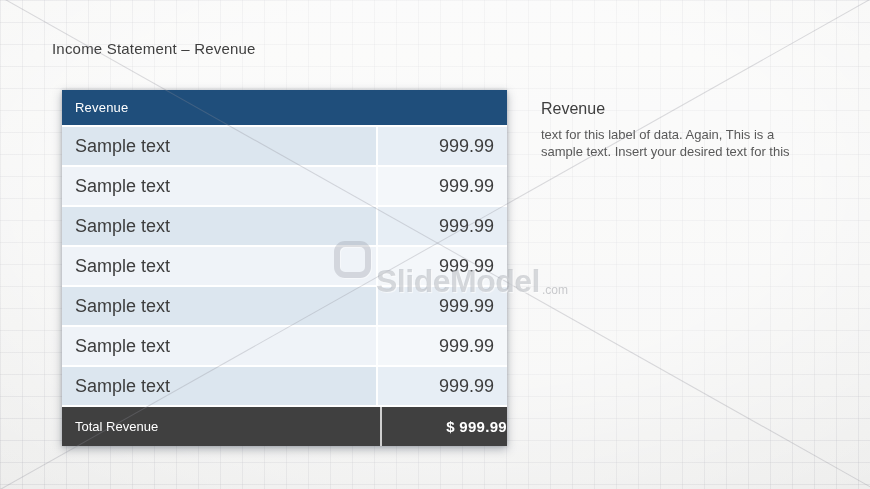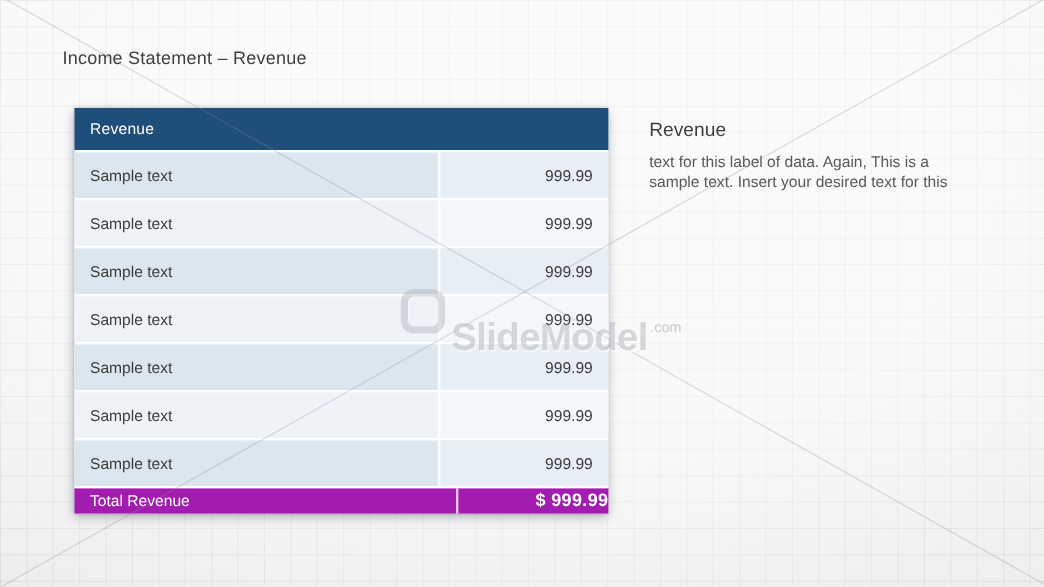--- a/index.html
+++ b/index.html
@@ -26,29 +26,29 @@
   .income-table{
     position:absolute;left:62px;top:90px;width:445px;z-index:2;
     background:#ffffff;
     box-shadow:0 3px 9px rgba(50,60,75,0.38), 0 0 3px rgba(50,60,75,0.22);
   }
   .t-header{
     height:35px;background:#1f4e7b;color:#ffffff;
     display:flex;align-items:center;padding-left:13px;
     font-size:13px;letter-spacing:0.2px;
   }
-  .t-row{display:flex;height:38px;margin-top:2px;font-size:13px;color:#3d3d3d;}
+  .t-row{display:flex;height:38px;margin-top:2px;font-size:18px;color:#3d3d3d;}
   .t-row .cell-label{flex:1;display:flex;align-items:center;padding-left:13px;}
-  .t-row .cell-value{width:142px;display:flex;align-items:center;justify-content:flex-end;padding-right:13px;border-left:2px solid rgba(255,255,255,0.9);}
+  .t-row .cell-value{width:131px;display:flex;align-items:center;justify-content:flex-end;padding-right:13px;border-left:2px solid rgba(255,255,255,0.9);}
   .t-row.odd{background:#dce6ef;}
   .t-row.odd .cell-value{background:#e7eef5;}
   .t-row.even{background:#eff3f8;}
   .t-row.even .cell-value{background:#f4f7fa;}
 
-  .t-total{display:flex;height:21px;margin-top:2px;background:#a21caf;color:#ffffff;}
+  .t-total{display:flex;height:39px;margin-top:2px;background:#404040;color:#ffffff;}
   .t-total .cell-label{flex:1;display:flex;align-items:center;padding-left:13px;font-size:13px;}
   .t-total .cell-value{width:127px;display:flex;align-items:center;justify-content:flex-end;padding-right:0;border-left:2px solid rgba(255,255,255,0.75);font-size:15px;font-weight:700;letter-spacing:0.3px;}
 
   .side-panel{position:absolute;left:541px;top:100px;z-index:3;}
   .side-heading{margin:0 0 9px 0;font-size:16px;font-weight:400;color:#3e3e3e;}
   .side-body{font-size:13px;line-height:16.5px;color:#595959;}
   .side-body div{white-space:nowrap;}
 
   .watermark{
     position:absolute;left:334px;top:219px;z-index:6;
@@ -60,21 +60,21 @@
     box-shadow:1px 1px 0 rgba(255,255,255,0.45), inset 1px 1px 0 rgba(255,255,255,0.45);
   }
   .wm-text{
     font-size:32px;font-weight:700;letter-spacing:-0.5px;
     color:rgba(138,143,153,0.34);
     text-shadow:1px 1px 1px rgba(255,255,255,0.65);
     margin-top:44px;
   }
   .wm-suffix{
     font-size:12px;font-weight:400;color:rgba(160,162,168,0.55);
-    align-self:flex-end;margin:0 0 20px 2px;text-align:right;
+    align-self:flex-end;margin:0 0 3px 2px;text-align:right;
   }
 </style>
 </head>
 <body>
 
 <div class="slide">
   <div class="diag diag-a"></div>
   <div class="diag diag-b"></div>
 
   <h1 class="slide-title">Income Statement – Revenue</h1>

